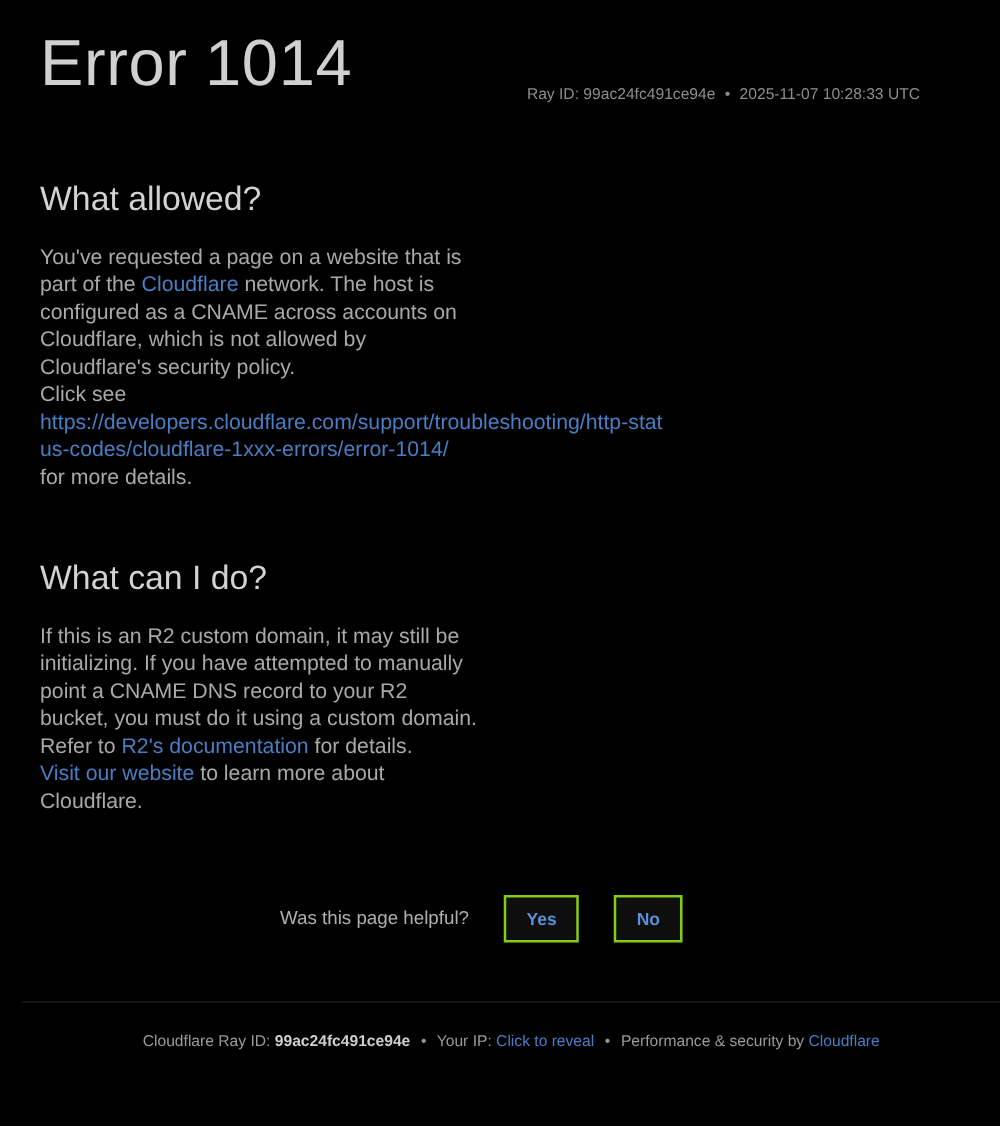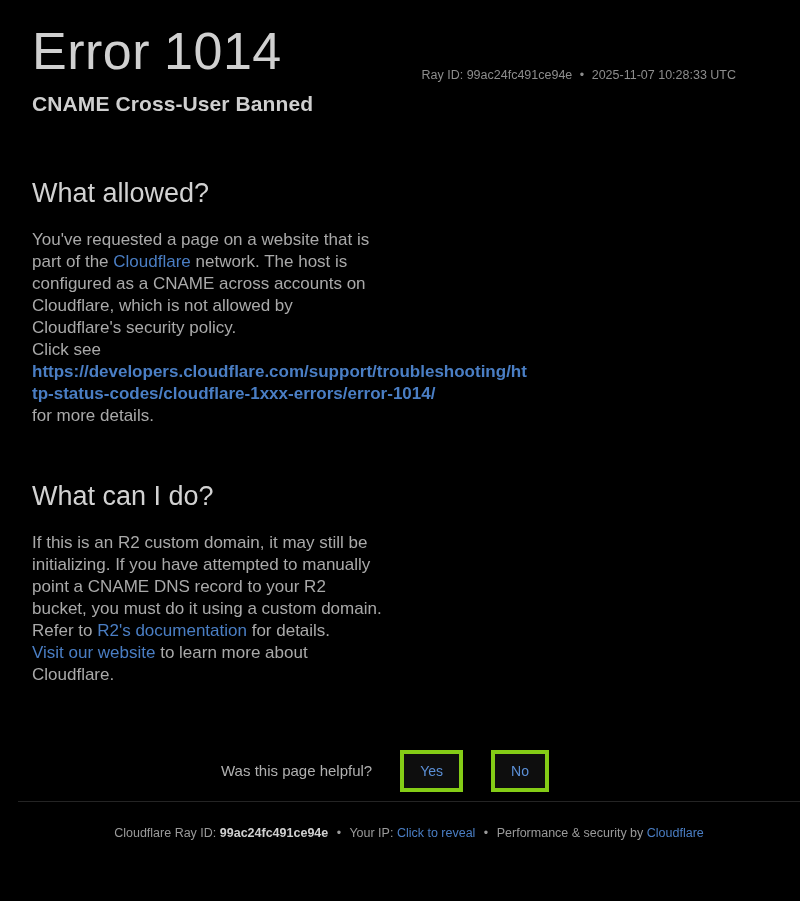--- a/index.html
+++ b/index.html
@@ -78,21 +78,20 @@
     max-width: 350px;
   }
   p.body-text.wide { max-width: 500px; }
   a {
     color: #4a7ec4;
     text-decoration: none;
   }
   .url-link {
     display: inline;
     word-break: break-all;
-    font-weight: bold;
   }
   .visit-line {
     margin-top: 22px;
   }
 
   
   .helpful-row {
     margin-top: 64px;
     display: flex;
     align-items: center;
@@ -101,26 +100,27 @@
     padding-right: 30px;
   }
   .helpful-label {
     font-size: 15px;
     color: #b0b0b0;
   }
   .btn {
     min-width: 53px;
     padding: 9px 16px;
     background: #0e0e0e;
-    border: 4px solid #84cc16;
+    border: 2px solid #84cc16;
     color: #5b8fd6;
     font-size: 14px;
     font-family: "Liberation Sans", sans-serif;
     text-align: left;
     cursor: pointer;
+    font-weight: bold;
   }
 
   
   .footer {
     position: absolute;
     left: 18px;
     right: 0;
     bottom: 0;
     height: 100px;
     border-top: 1px solid #242424;
@@ -150,21 +150,20 @@
     <div class="error-header">
       <h1 class="error-title">
         <span>Error</span><span class="code">1014</span>
       </h1>
       <div class="ray-meta">
         <span>Ray ID:</span>
         <span>99ac24fc491ce94e</span>
         <span class="sep">•</span>
         <span>2025-11-07 10:28:33 UTC</span>
       </div>
-      <h2 class="error-subtitle">CNAME Cross-User Banned</h2>
     </div>
 
     <div class="content">
 
       <div class="section">
         <h2 class="section-title">What allowed?</h2>
         <p class="body-text"><span>You've requested a page on a website that is part of the </span><a href="#">Cloudflare</a><span> network. The host is configured as a CNAME across accounts on Cloudflare, which is not allowed by Cloudflare's security policy.</span></p>
         <p class="body-text wide"><span>Click see</span><br><a class="url-link" href="#">https://developers.cloudflare.com/support/troubleshooting/http-status-codes/cloudflare-1xxx-errors/error-1014/</a><br><span>for more details.</span></p>
       </div>
 

